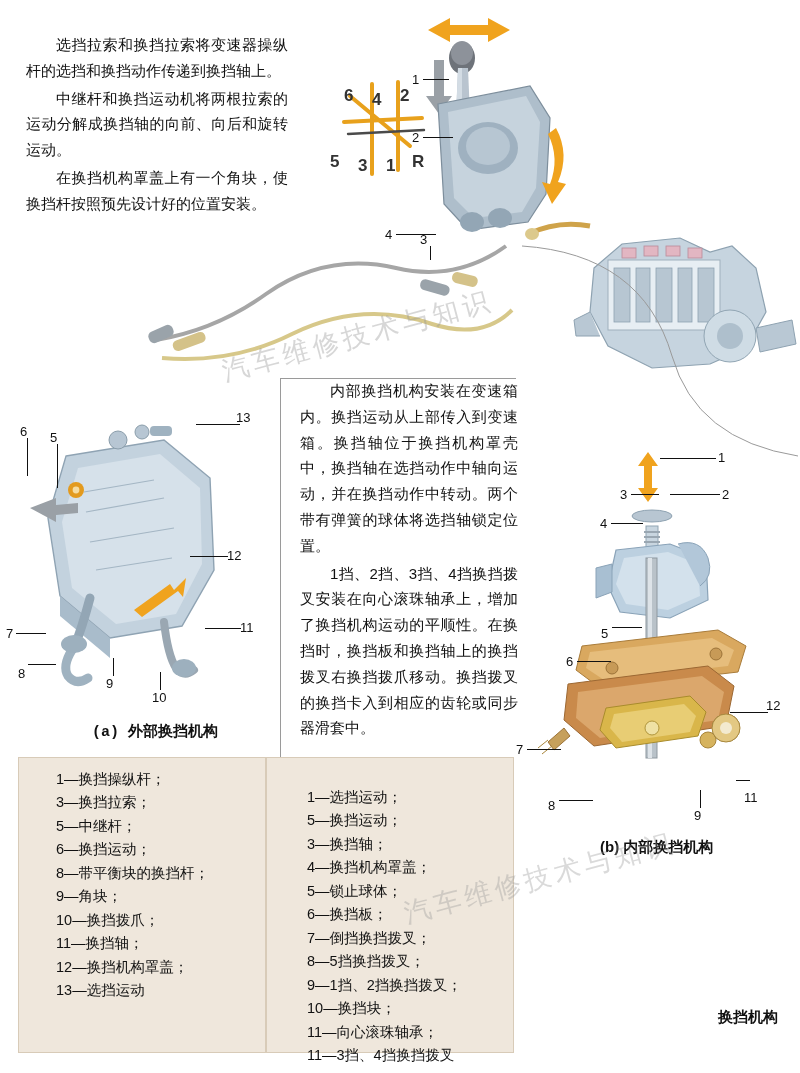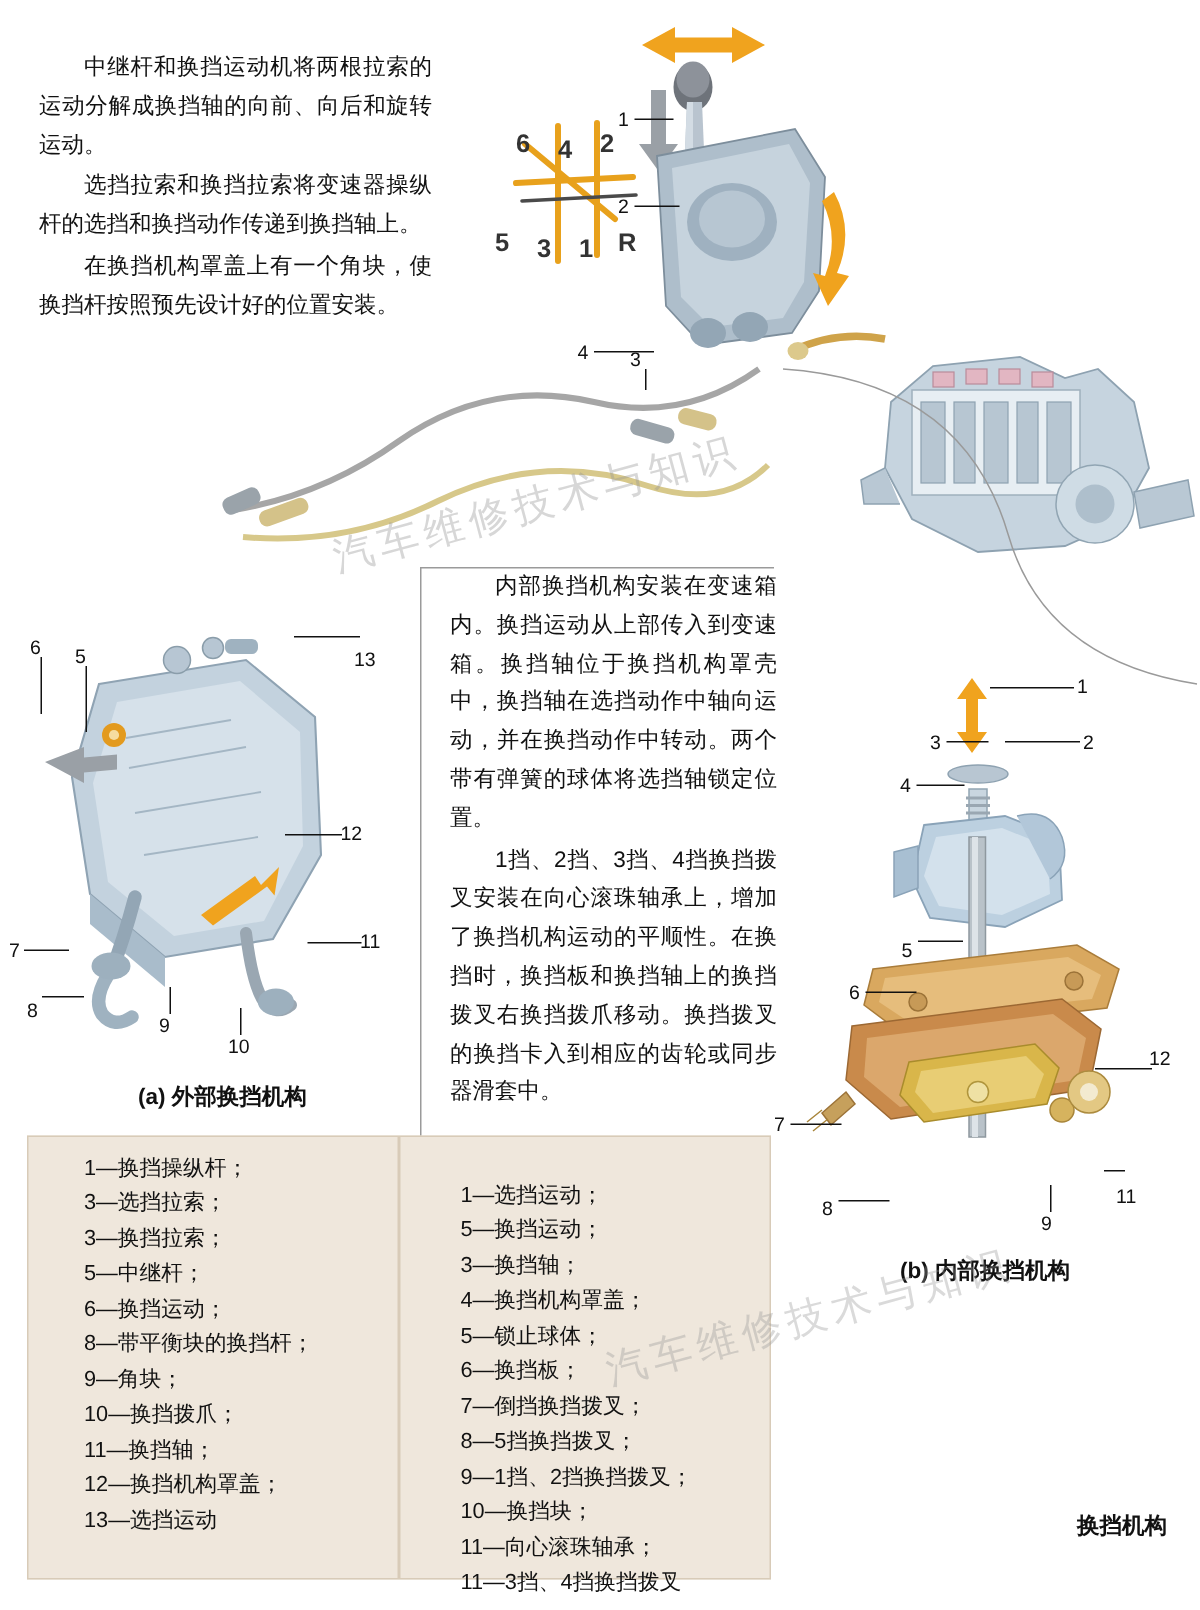--- a/index.html
+++ b/index.html
@@ -71,22 +71,22 @@
 
   
   .art{position:absolute;}
 </style>
 </head>
 <body>
 
 <div class="page">
 
   <div class="intro">
+    <p>选挡拉索和换挡拉索将变速器操纵杆的选挡和换挡动作传递到换挡轴上。</p>
     <p>中继杆和换挡运动机将两根拉索的运动分解成换挡轴的向前、向后和旋转运动。</p>
-    <p>选挡拉索和换挡拉索将变速器操纵杆的选挡和换挡动作传递到换挡轴上。</p>
     <p>在换挡机构罩盖上有一个角块，使换挡杆按照预先设计好的位置安装。</p>
   </div>
 
   <div class="art" style="left:332px;top:78px;width:118px;height:112px;">
     <svg width="118" height="112" viewBox="0 0 118 112">
       <g stroke="#e8a11c" stroke-width="4" stroke-linecap="round" fill="none">
         <line x1="18" y1="18" x2="78" y2="68"></line>
         <line x1="40" y1="6" x2="40" y2="96"></line>
         <line x1="66" y1="4" x2="66" y2="92"></line>
         <line x1="12" y1="44" x2="90" y2="40"></line>
@@ -198,42 +198,42 @@
       <ellipse cx="170" cy="268" rx="12" ry="9" fill="#9db0be"></ellipse>
     </svg>
   </div>
 
   <div class="cal" style="left:20px;top:424px;">6</div>
   <div class="leader" style="left:27px;top:438px;width:1px;height:38px;background:#111;"></div>
 
   <div class="cal" style="left:50px;top:430px;">5</div>
   <div class="leader" style="left:57px;top:444px;width:1px;height:44px;background:#111;"></div>
 
-  <div class="cal" style="left:236px;top:432px;">13</div>
+  <div class="cal" style="left:236px;top:410px;">13</div>
   <div class="leader" style="left:196px;top:424px;width:44px;"></div>
 
   <div class="cal" style="left:227px;top:548px;">12</div>
   <div class="leader" style="left:190px;top:556px;width:38px;"></div>
 
   <div class="cal" style="left:240px;top:620px;">11</div>
   <div class="leader" style="left:205px;top:628px;width:36px;"></div>
 
   <div class="cal" style="left:152px;top:690px;">10</div>
   <div class="leader" style="left:160px;top:672px;width:1px;height:18px;background:#111;"></div>
 
   <div class="cal" style="left:106px;top:676px;">9</div>
   <div class="leader" style="left:113px;top:658px;width:1px;height:18px;background:#111;"></div>
 
   <div class="cal" style="left:18px;top:666px;">8</div>
   <div class="leader" style="left:28px;top:664px;width:28px;"></div>
 
   <div class="cal" style="left:6px;top:626px;">7</div>
   <div class="leader" style="left:16px;top:633px;width:30px;"></div>
 
-  <div class="caption" style="left:92px;top:722px;">(a) 外部换挡机构</div>
+  <div class="caption" style="left:92px;top:722px;font-family:Liberation Mono, monospace;">(a) 外部换挡机构</div>
 
   <div class="hline" style="left:280px;top:378px;width:236px;"></div>
   <div class="vline" style="left:280px;top:378px;height:380px;"></div>
 
   <div class="midtext">
     <p>内部换挡机构安装在变速箱内。换挡运动从上部传入到变速箱。换挡轴位于换挡机构罩壳中，换挡轴在选挡动作中轴向运动，并在换挡动作中转动。两个带有弹簧的球体将选挡轴锁定位置。</p>
     <p>1挡、2挡、3挡、4挡换挡拨叉安装在向心滚珠轴承上，增加了换挡机构运动的平顺性。在换挡时，换挡板和换挡轴上的换挡拨叉右换挡拨爪移动。换挡拨叉的换挡卡入到相应的齿轮或同步器滑套中。</p>
   </div>
 
   <div class="art" style="left:560px;top:216px;width:240px;height:190px;">
@@ -344,21 +344,20 @@
   <div class="cal" style="left:766px;top:698px;">12</div>
   <div class="leader" style="left:730px;top:712px;width:38px;"></div>
 
   <div class="caption" style="left:600px;top:838px;">(b) 内部换挡机构</div>
 
   <div class="legendbox" style="left:18px;top:757px;width:248px;height:296px;"></div>
   <div class="legendbox" style="left:266px;top:757px;width:248px;height:296px;"></div>
 
   <div class="legend" style="left:56px;top:768px;width:210px;">
     <div>1—换挡操纵杆；</div>
-    <div>3—选挡拉索；</div>
     <div>3—换挡拉索；</div>
     <div>5—中继杆；</div>
     <div>6—换挡运动；</div>
     <div>8—带平衡块的换挡杆；</div>
     <div>9—角块；</div>
     <div>10—换挡拨爪；</div>
     <div>11—换挡轴；</div>
     <div>12—换挡机构罩盖；</div>
     <div>13—选挡运动</div>
   </div>

